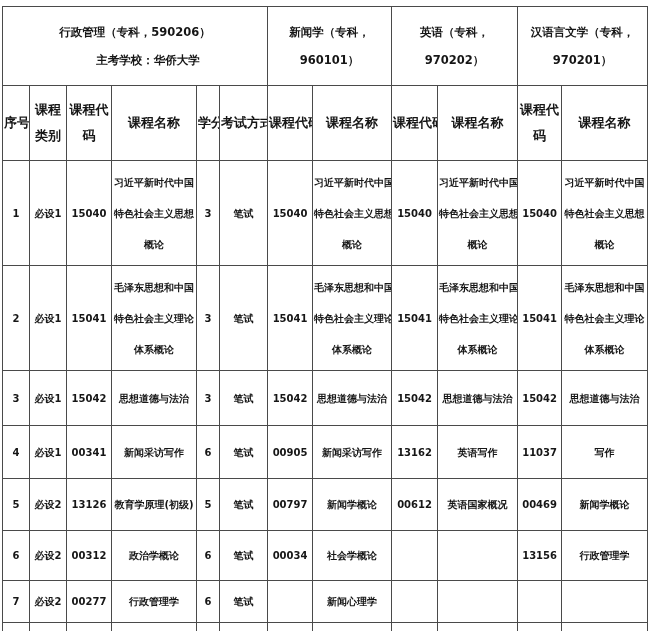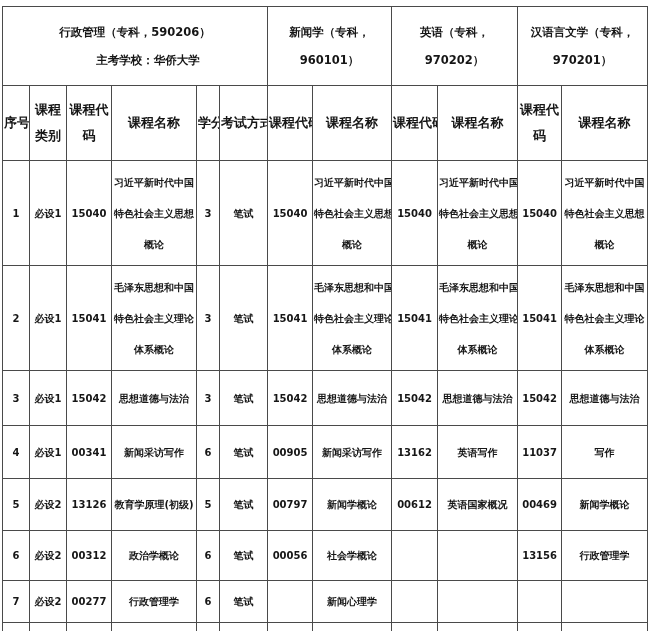--- a/index.html
+++ b/index.html
@@ -181,21 +181,21 @@
         <td class="body-cell">00469</td>
         <td class="body-cell">新闻学概论</td>
       </tr>
       <tr style="height: 50px;">
         <td class="body-cell">6</td>
         <td class="body-cell">必设2</td>
         <td class="body-cell">00312</td>
         <td class="body-cell">政治学概论</td>
         <td class="body-cell">6</td>
         <td class="body-cell">笔试</td>
-        <td class="body-cell">00056</td>
+        <td class="body-cell">00034</td>
         <td class="body-cell">社会学概论</td>
         <td class="body-cell"></td>
         <td class="body-cell"></td>
         <td class="body-cell">13156</td>
         <td class="body-cell">行政管理学</td>
       </tr>
       <tr style="height: 42px;">
         <td class="body-cell">7</td>
         <td class="body-cell">必设2</td>
         <td class="body-cell">00277</td>

